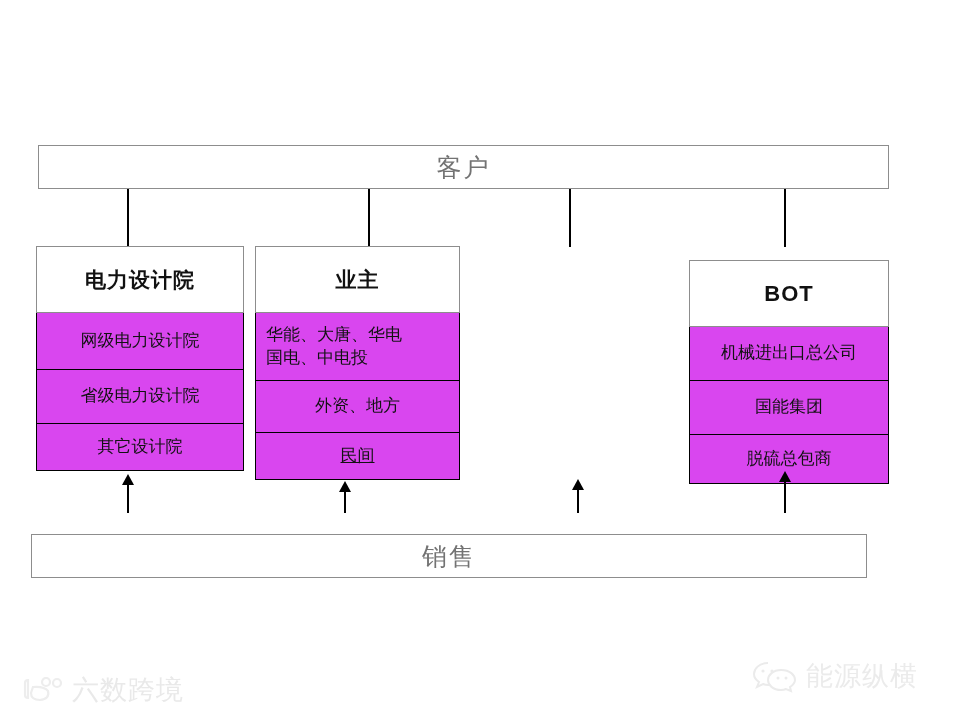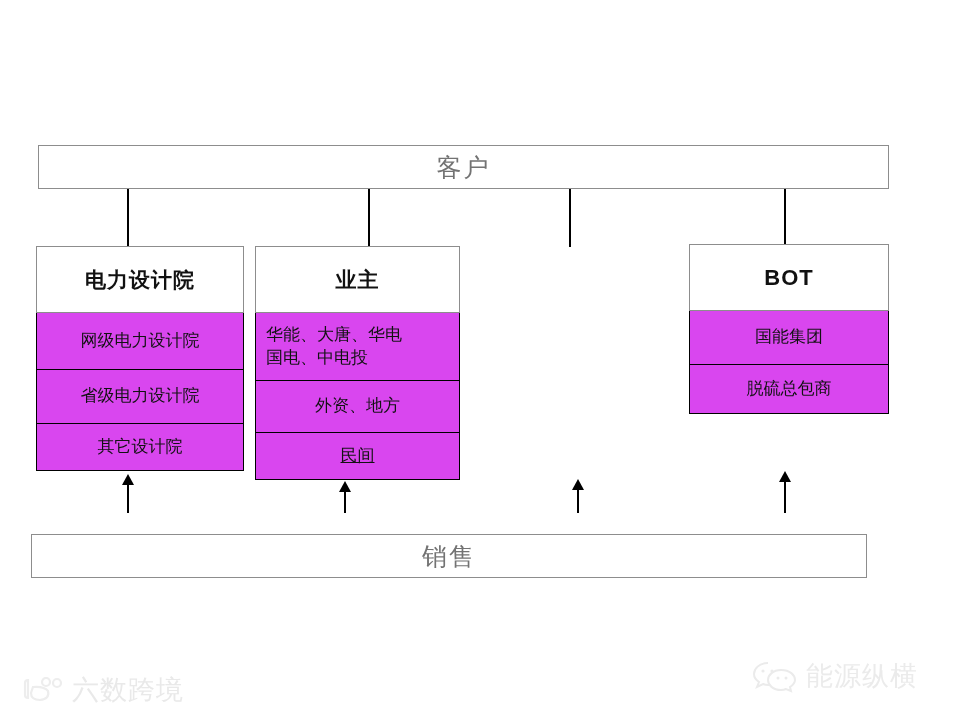--- a/index.html
+++ b/index.html
@@ -132,23 +132,24 @@
     <div class="col-header">业主</div>
     <div class="col-body">
       <div class="cell" style="height:68px; justify-content:flex-start; text-align:left; padding-left:10px;">华能、大唐、华电
 国电、中电投</div>
       <div class="cell" style="height:52px;">外资、地方</div>
       <div class="cell" style="height:46px;text-decoration:underline;">民间</div>
     </div>
   </div>
 
 
-  <div class="column" style="left:689px; top:244px; width:200px;">
+  <div class="column" style="left:689px; top:260px; width:200px;">
     <div class="col-header" style="font-family:'Liberation Sans', sans-serif; font-size:22px;">BOT</div>
     <div class="col-body">
+      <div class="cell" style="height:54px;">机械进出口总公司</div>
       <div class="cell" style="height:54px;">国能集团</div>
       <div class="cell" style="height:48px;">脱硫总包商</div>
     </div>
   </div>
 
   <div class="arrow-shaft" style="left:127px; top:484px; height:29px;"></div>
   <div class="arrow-head" style="left:122px; top:474px;"></div>
 
   <div class="arrow-shaft" style="left:344px; top:491px; height:22px;"></div>
   <div class="arrow-head" style="left:339px; top:481px;"></div>

